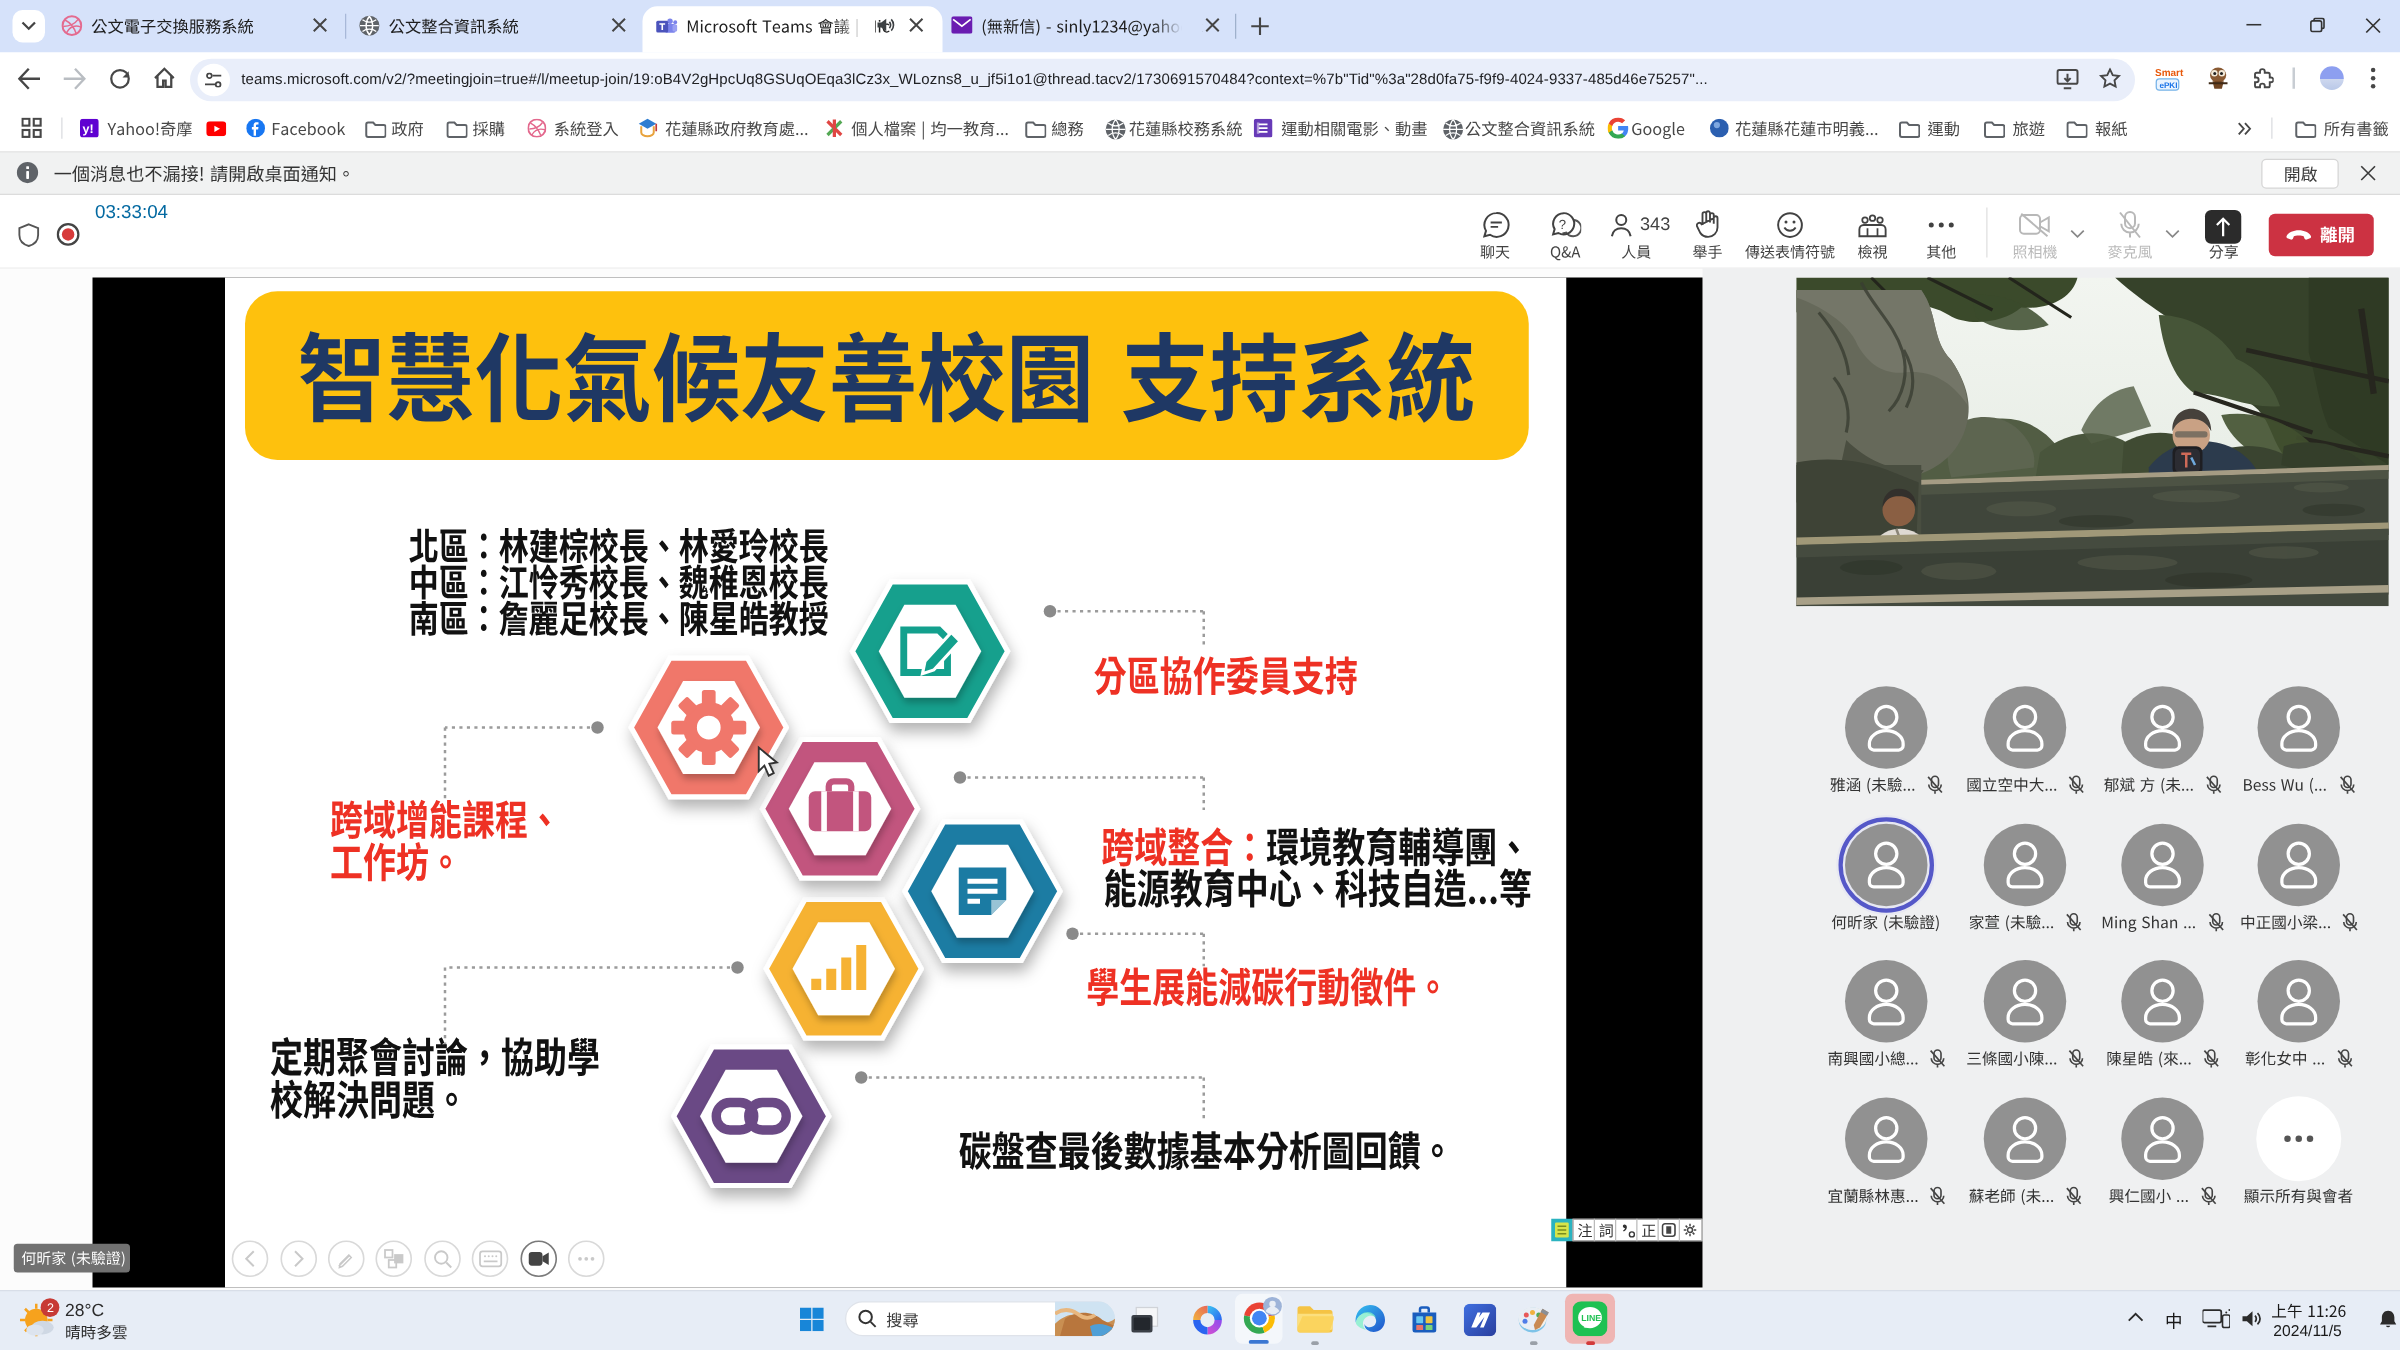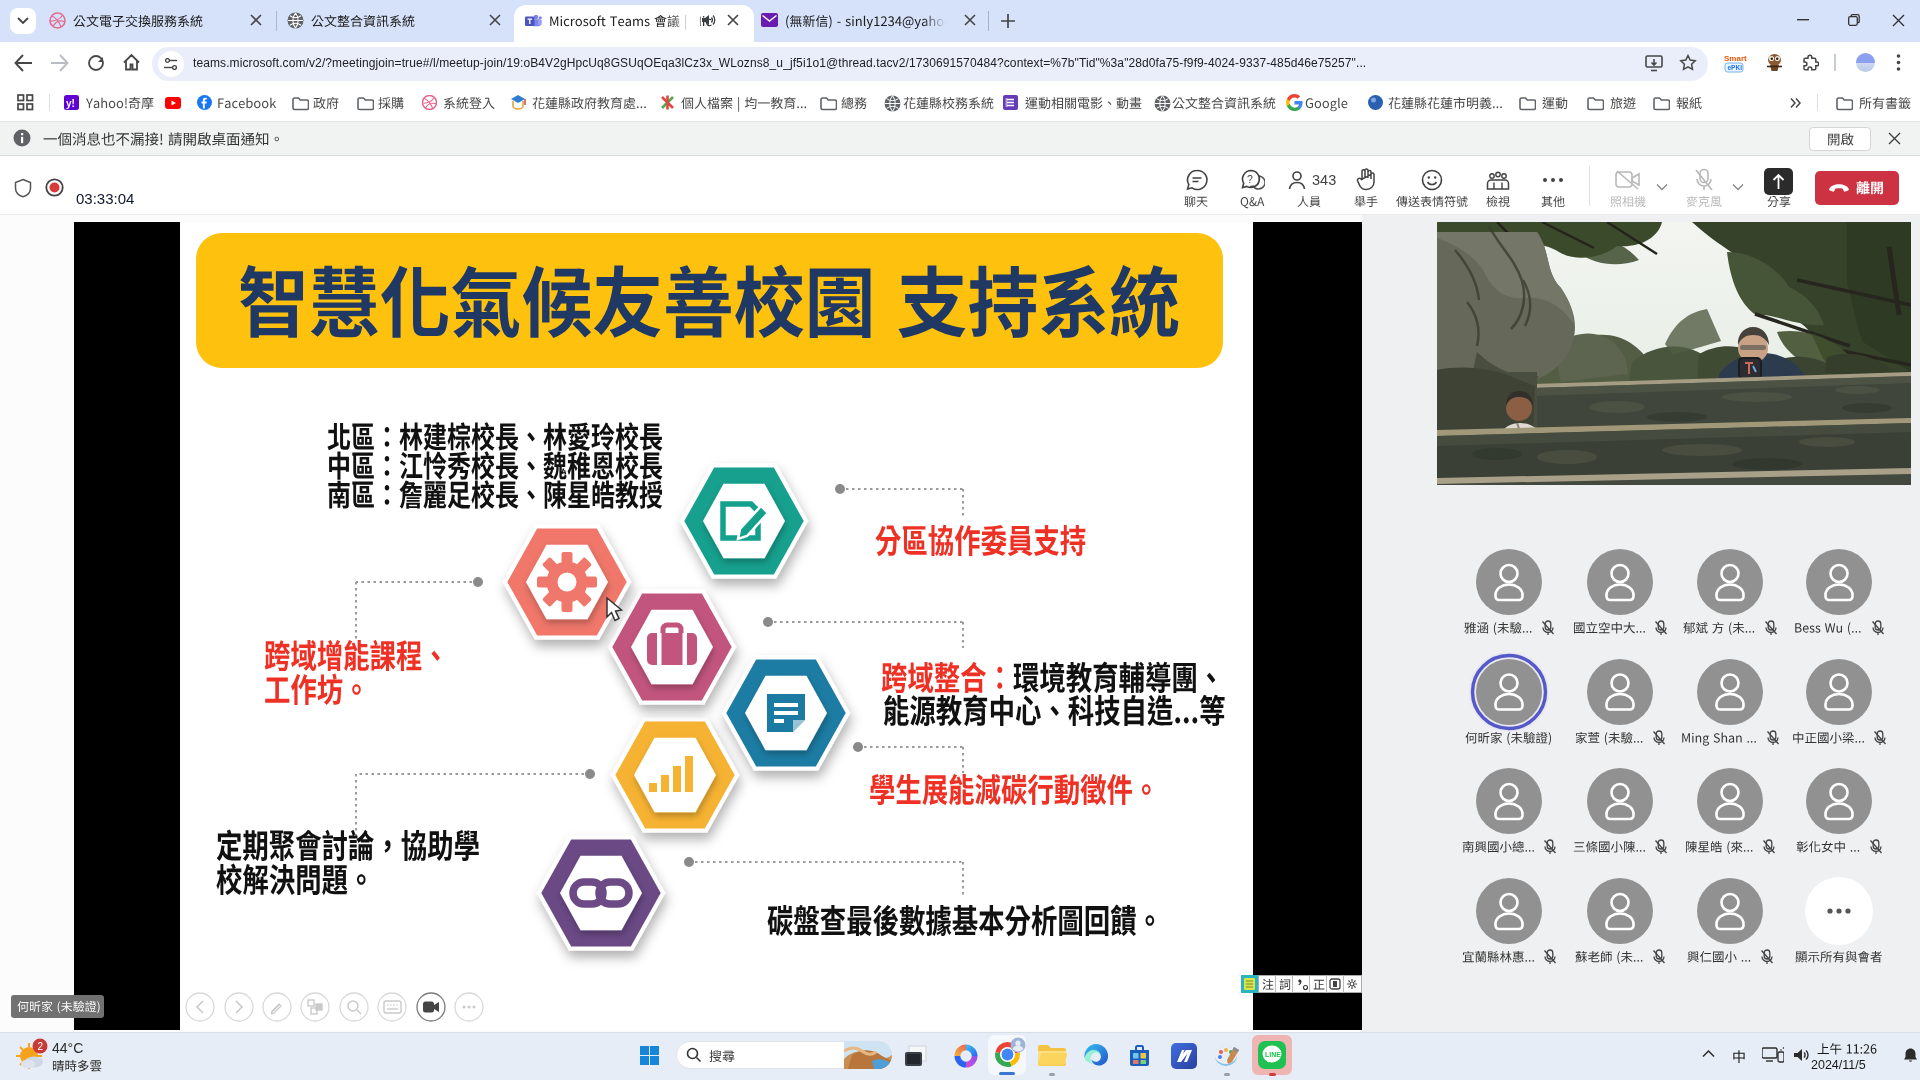--- a/index.html
+++ b/index.html
@@ -790,21 +790,21 @@
     <path d="M1 1l11 11M12 1L1 12" stroke="#3c3c3c" stroke-width="1.3"></path>
   </svg>
 <div class="abs" style="left:0;top:156px;width:1920px;height:59px;background:#fff;border-bottom:1px solid #ececec"></div>
 <svg class="abs" style="left:14px;top:178px" width="18" height="20">
     <path d="M9 1.5l7.5 3v5.5c0 4.5-3.2 7.6-7.5 8.8-4.3-1.2-7.5-4.3-7.5-8.8V4.5z" fill="none" stroke="#555" stroke-width="1.5"></path>
   </svg>
 <svg class="abs" style="left:45px;top:178px" width="19" height="19">
     <circle cx="9.5" cy="9.5" r="8.2" fill="none" stroke="#444" stroke-width="1.8"></circle>
     <circle cx="9.5" cy="9.5" r="5" fill="#d73a3a"></circle>
   </svg>
-<div class="abs" style="left:76px;top:190px;font-size:15px;color:#0f172a">03:33:04</div>
+<div class="abs" style="left:76px;top:161px;font-size:15px;color:#0369a1">03:33:04</div>
 <svg class="abs" style="left:1185px;top:168px" width="24" height="24">
     <path d="M12 2.5a9.5 9.5 0 00-8.2 14.2L2.5 21l4.5-1.2A9.5 9.5 0 1012 2.5z" fill="none" stroke="#424242" stroke-width="1.6"></path>
     <path d="M7.5 10h9M7.5 13.5h6" stroke="#424242" stroke-width="1.5"></path>
   </svg>
 <svg class="tx" style="left:1184.0px;top:194.0px;" width="26" height="16">
     <g transform="translate(0,12.00) scale(0.01200,0.01200)" fill="#424242">
       <use href="#g107" x="0"></use>
       <use href="#g108" x="1000"></use>
     </g>
   </svg>
@@ -1755,21 +1755,21 @@
 <svg class="abs" style="left:14px;top:1038px" width="36" height="36">
 <circle cx="15" cy="18" r="9" fill="#f6a21d"></circle>
 <g stroke="#f6a21d" stroke-width="2">
       <path d="M15 5v4M15 27v4M2 18h4M24 18h4M6 9l3 3M24 27l-3-3M24 9l-3 3M6 27l3-3"></path>
     </g>
 <ellipse cx="20" cy="24" rx="9" ry="5.5" fill="#cfd8e4"></ellipse>
     <ellipse cx="14" cy="26" rx="7" ry="4.5" fill="#dde4ee"></ellipse>
 <circle cx="26" cy="8" r="7.5" fill="#c73a35"></circle>
     <text x="23.5" y="11.5" font-size="10" fill="#fff" font-family="Liberation Sans">2</text>
   </svg>
-<div class="abs" style="left:52px;top:1040px;font-size:14px;color:#2b2b2b">44°C</div>
+<div class="abs" style="left:52px;top:1040px;font-size:14px;color:#2b2b2b">28°C</div>
 <svg class="tx" style="left:52.0px;top:1057.5px;" width="52" height="16">
     <g transform="translate(0,12.50) scale(0.01250,0.01250)" fill="#2b2b2b">
       <use href="#g285" x="0"></use>
       <use href="#g286" x="1000"></use>
       <use href="#g287" x="2000"></use>
       <use href="#g288" x="3000"></use>
     </g>
   </svg>
 <svg class="abs" style="left:640px;top:1046px" width="19" height="19">
     <g fill="#1886d8">
@@ -1923,16 +1923,16 @@
     <g transform="translate(0,12.50) scale(0.01250,0.01250)" fill="#1a1a1a">
       <use href="#g291" x="0"></use>
       <use href="#g292" x="1000"></use>
       <use href="#g39" x="2300"></use>
       <use href="#g39" x="2855"></use>
       <use href="#g293" x="3410"></use>
       <use href="#g40" x="3688"></use>
       <use href="#g294" x="4243"></use>
     </g>
   </svg>
-<div class="abs" style="left:1811px;top:1058px;width:70px;height:15px;font-size:12.5px;color:#1a1a1a;text-align:left">2024/11/5</div>
+<div class="abs" style="left:1811px;top:1058px;width:70px;height:15px;font-size:12.5px;color:#1a1a1a;text-align:center">2024/11/5</div>
 <svg class="abs" style="left:1902px;top:1047px" width="17" height="17">
     <path d="M8.5 1.5c3 0 5 2.3 5 5.5v3l1.5 2.5H2L3.5 10V7c0-3.2 2-5.5 5-5.5z" fill="#2b2b2b"></path>
     <path d="M6.8 13.5a1.8 1.8 0 003.4 0z" fill="#2b2b2b"></path>
   </svg>
 </body></html>

